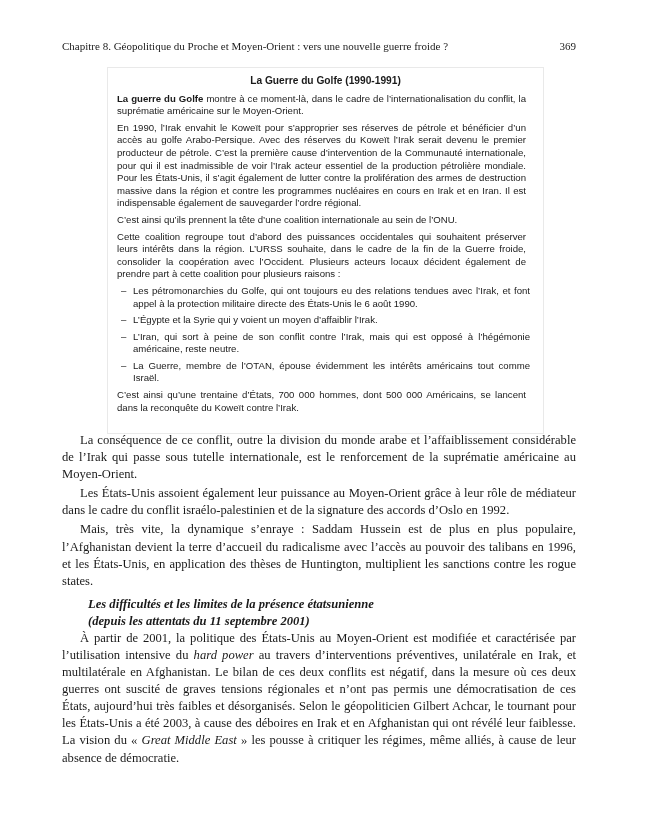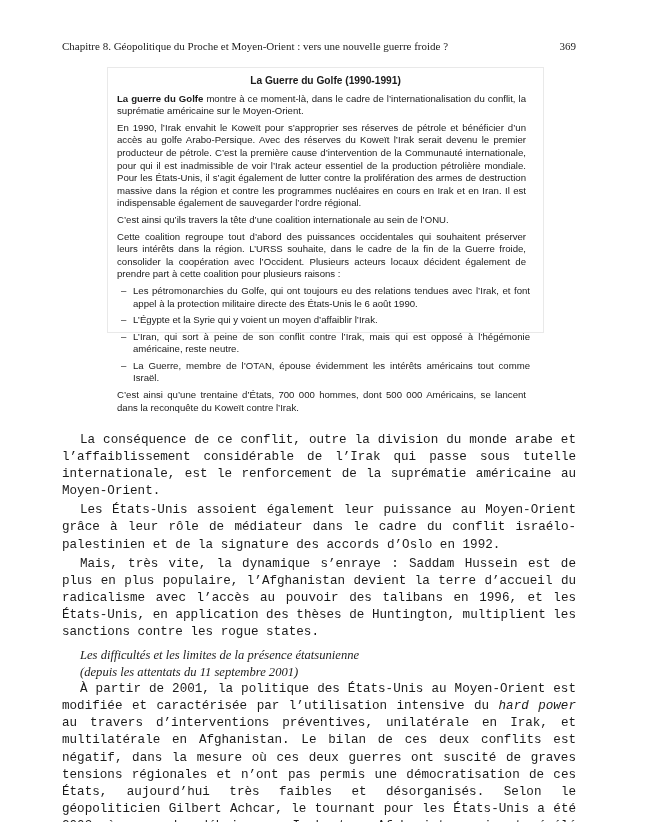--- a/index.html
+++ b/index.html
@@ -3,53 +3,53 @@
 <meta charset="utf-8">
 <style>
   html, body { margin:0; padding:0; background:#ffffff; }
   body { width:650px; height:822px; position:relative; overflow:hidden; color:#1a1a1a; }
   .running-head {
     position:absolute; left:62px; top:40px; width:514px;
     font-family:"Liberation Serif","DejaVu Serif",serif; font-size:11px;
     display:flex; justify-content:space-between; color:#222;
   }
   .box {
-    position:absolute; left:107px; top:67px; width:437px; height:266px;
+    position:absolute; left:107px; top:67px; width:437px; height:367px;
     border:1px solid #e9e9e9; background:#fff;
     font-family:"Liberation Sans","DejaVu Sans",sans-serif; font-size:9.6px; line-height:12.6px;
     padding:7px 9px 0 9px; box-sizing:border-box; color:#1a1a1a;
   }
   .box-title { text-align:center; font-weight:bold; font-size:10.2px; margin-bottom:5px; }
   .box p { margin:0 8px 4px 0; text-align:justify; }
   .box b { font-weight:bold; }
   .box ul { list-style:none; margin:4px; padding:0; }
   .box li { position:relative; padding-left:12px; margin-bottom:4px; text-align:justify; }
   .box li::before { content:"–"; position:absolute; left:0; top:0; }
   .main {
     position:absolute; left:62px; top:432px; width:514px;
     font-family:"Liberation Serif","DejaVu Serif",serif; font-size:12.6px; line-height:17.1px;
     color:#1a1a1a;
   }
-  .main p { margin:0 0 2px 0; text-indent:18px; text-align:justify;font-family:Liberation Mono, monospace; }
-  .main h3 { margin:6px 0 0 18px; font-size:12.6px; font-style:italic; font-weight:normal; line-height:17px; }
+  .main p { margin:0 0 2px 0; text-indent:18px; text-align:justify; }
+  .main h3 { margin:6px 0 0 26px; font-size:12.6px; font-style:italic; font-weight:bold; line-height:17px; }
   .main i { font-style:italic; }
 </style>
 </head>
 <body>
 
 <div class="running-head">
   <span>Chapitre 8. Géopolitique du Proche et Moyen-Orient : vers une nouvelle guerre froide ?</span>
   <span>369</span>
 </div>
 
 <div class="box">
   <div class="box-title">La Guerre du Golfe (1990-1991)</div>
   <p><b>La guerre du Golfe</b><span> montre à ce moment-là, dans le cadre de l’internationalisation du conflit, la suprématie américaine sur le Moyen-Orient.</span></p>
   <p>En 1990, l’Irak envahit le Koweït pour s’approprier ses réserves de pétrole et bénéficier d’un accès au golfe Arabo-Persique. Avec des réserves du Koweït l’Irak serait devenu le premier producteur de pétrole. C’est la première cause d’intervention de la Communauté internationale, pour qui il est inadmissible de voir l’Irak acteur essentiel de la production pétrolière mondiale. Pour les États-Unis, il s’agit également de lutter contre la prolifération des armes de destruction massive dans la région et contre les programmes nucléaires en cours en Irak et en Iran. Il est indispensable également de sauvegarder l’ordre régional.</p>
-  <p>C’est ainsi qu’ils travers la tête d’une coalition internationale au sein de l’ONU.</p>
+  <p>C’est ainsi qu’ils prennent la tête d’une coalition internationale au sein de l’ONU.</p>
   <p>Cette coalition regroupe tout d’abord des puissances occidentales qui souhaitent préserver leurs intérêts dans la région. L’URSS souhaite, dans le cadre de la fin de la Guerre froide, consolider la coopération avec l’Occident. Plusieurs acteurs locaux décident également de prendre part à cette coalition pour plusieurs raisons :</p>
   <ul>
     <li>Les pétromonarchies du Golfe, qui ont toujours eu des relations tendues avec l’Irak, et font appel à la protection militaire directe des États-Unis le 6 août 1990.</li>
     <li>L’Égypte et la Syrie qui y voient un moyen d’affaiblir l’Irak.</li>
     <li>L’Iran, qui sort à peine de son conflit contre l’Irak, mais qui est opposé à l’hégémonie américaine, reste neutre.</li>
     <li>La Guerre, membre de l’OTAN, épouse évidemment les intérêts américains tout comme Israël.</li>
   </ul>
   <p>C’est ainsi qu’une trentaine d’États, 700 000 hommes, dont 500 000 Américains, se lancent dans la reconquête du Koweït contre l’Irak.</p>
 </div>
 

